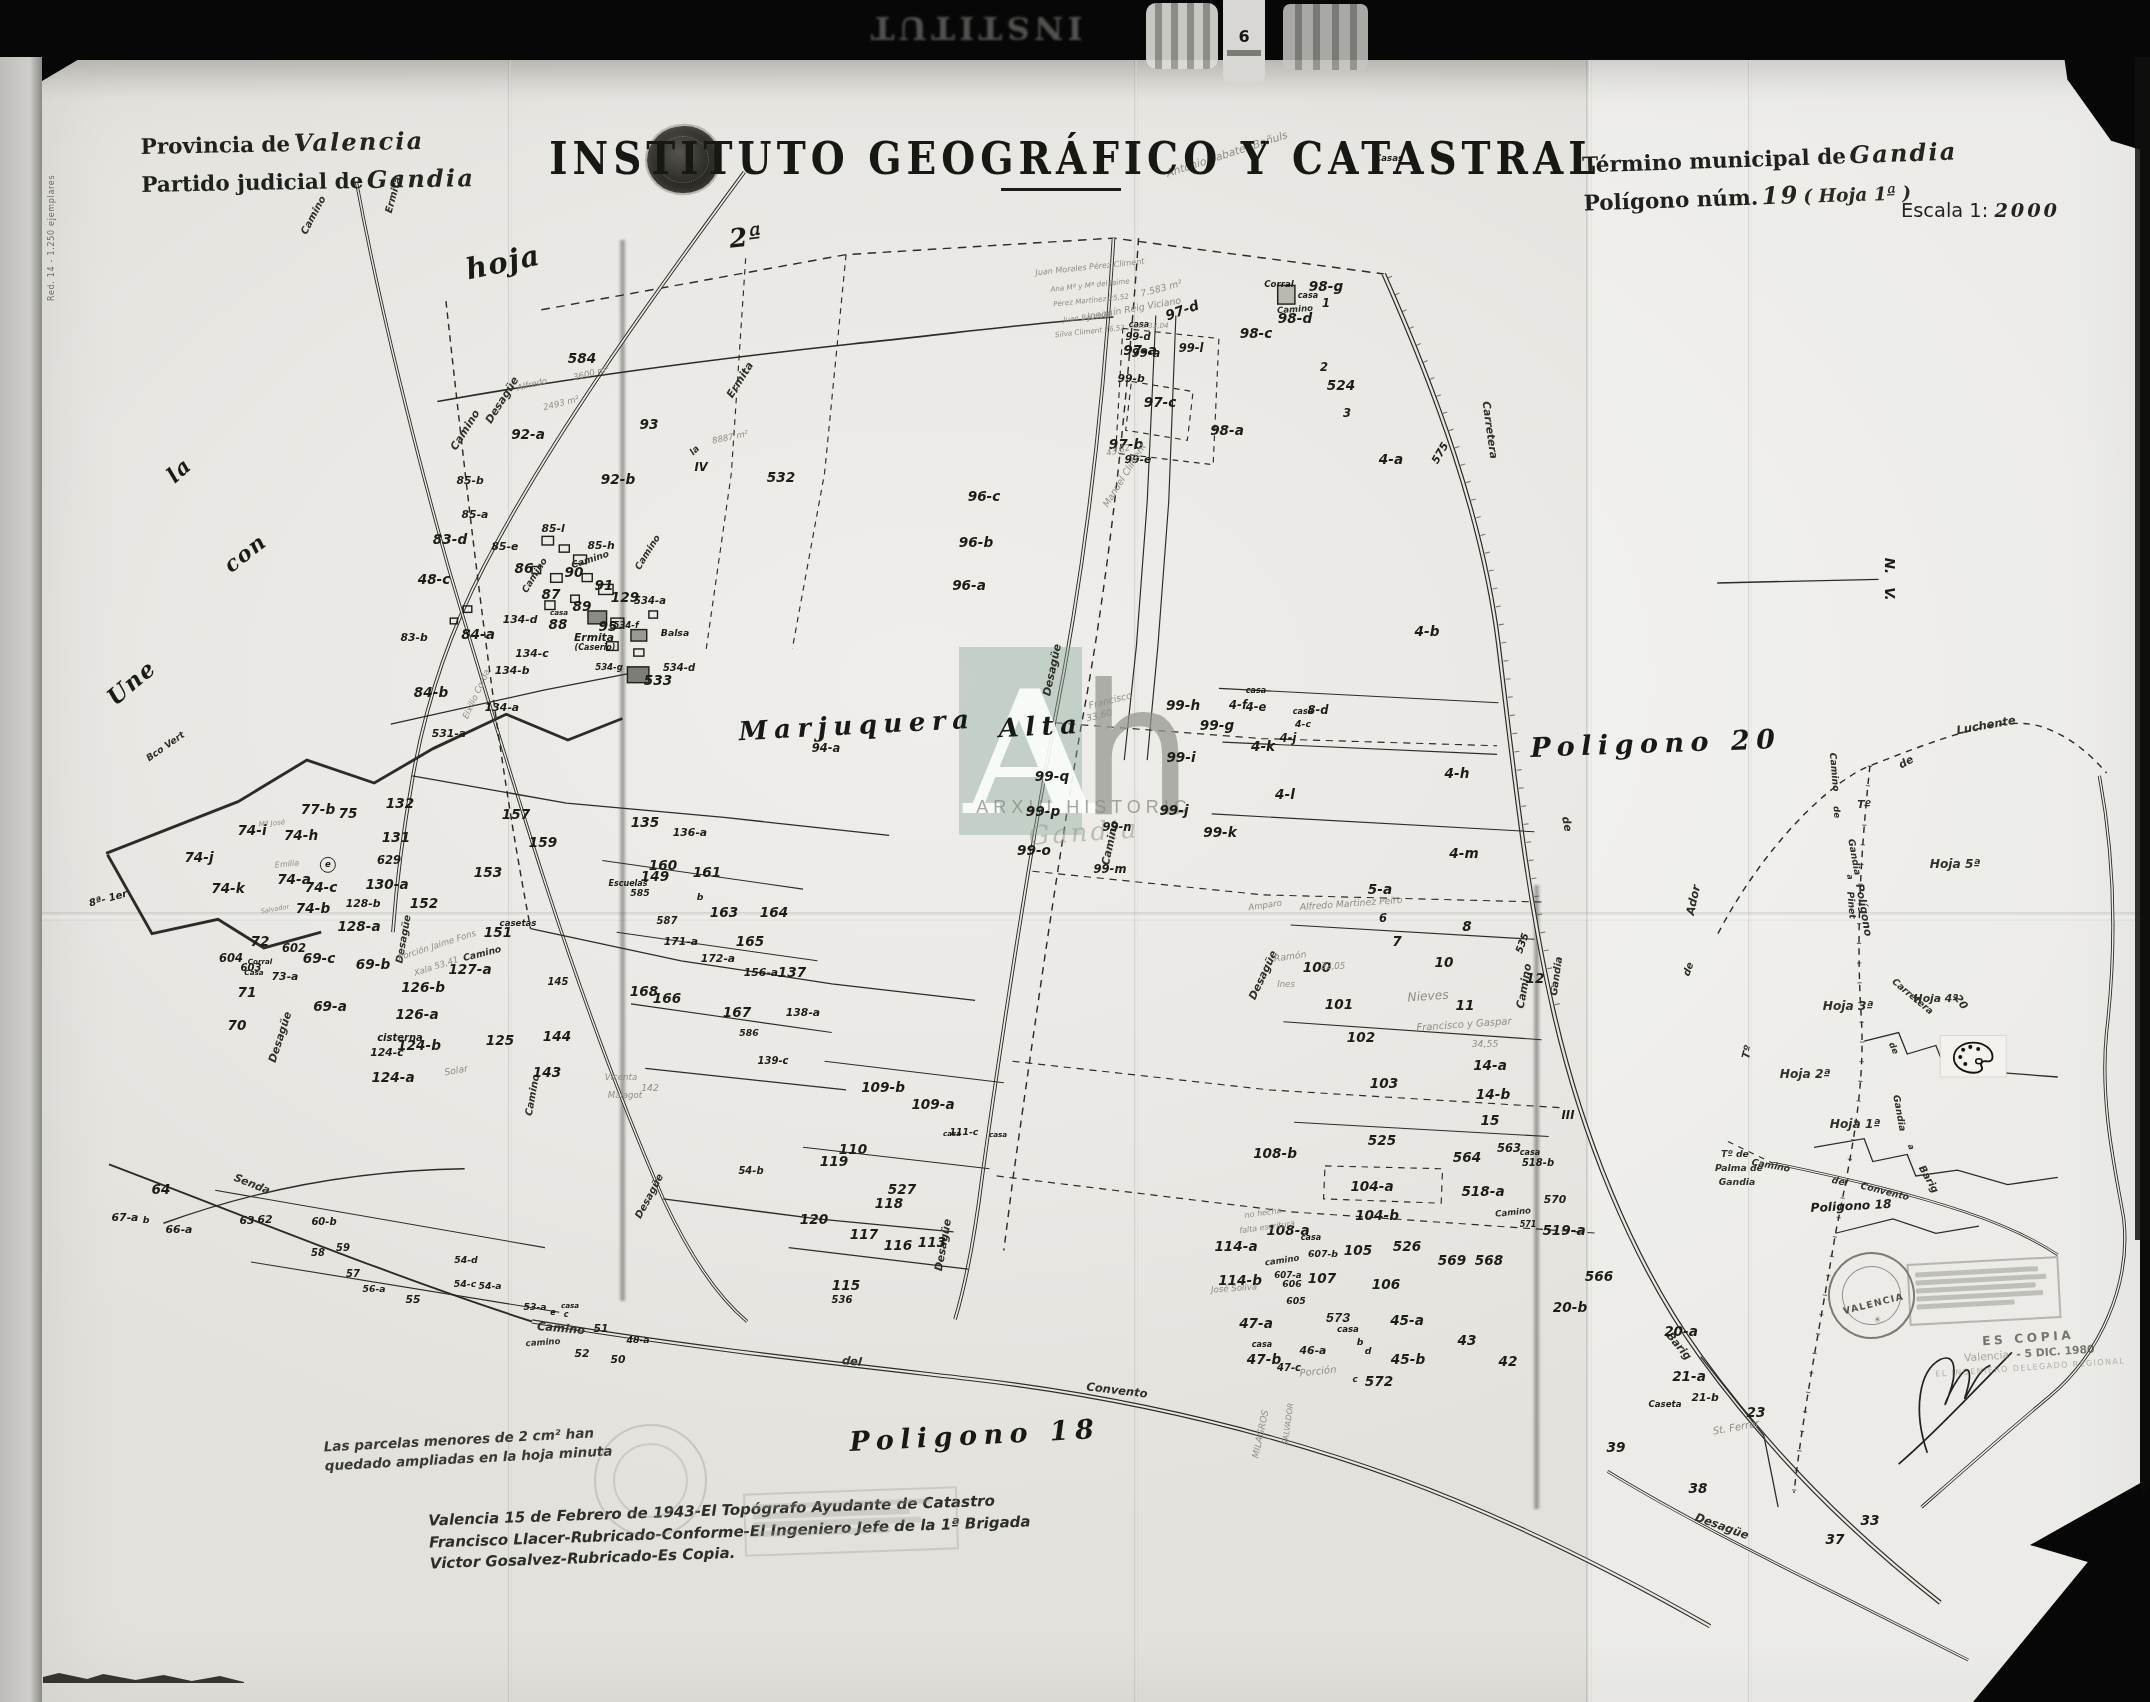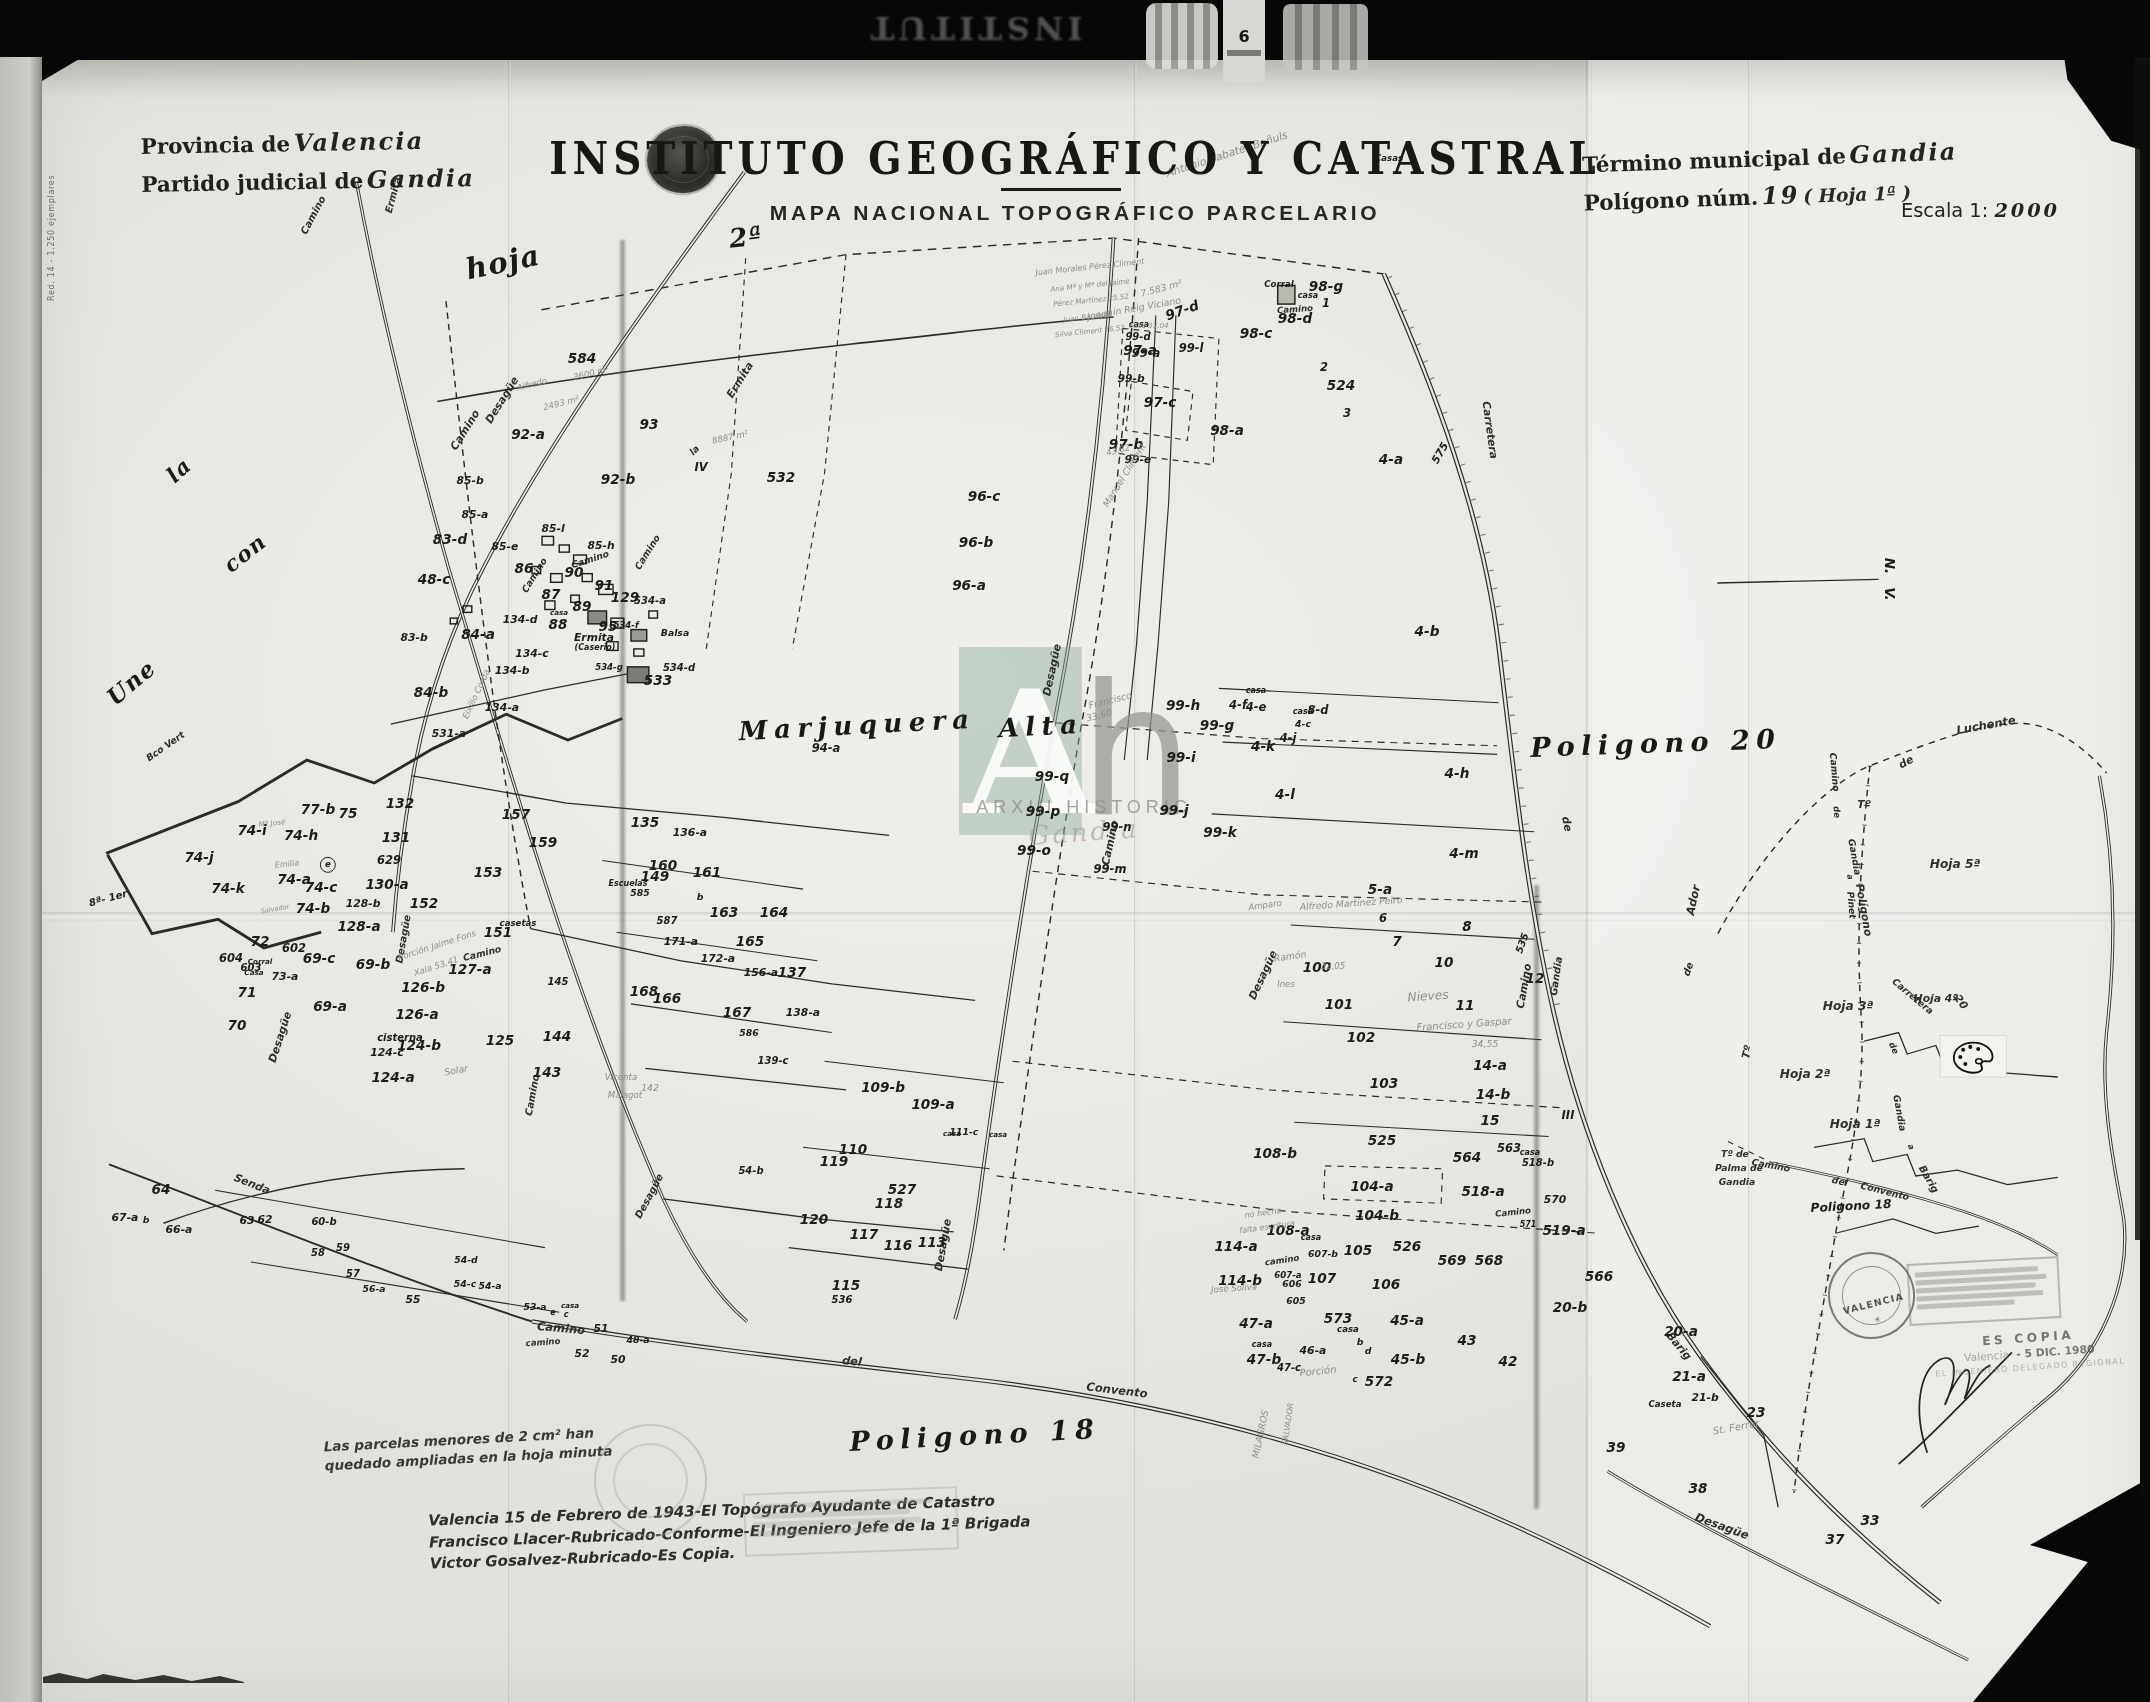--- a/index.html
+++ b/index.html
@@ -382,21 +382,21 @@
       <div class="ml" style="left: 1386px; top: 1284px; transform: translate(-50%, -50%) rotate(0deg);">106</div>
       <div class="ml" style="left: 1322px; top: 1278px; transform: translate(-50%, -50%) rotate(0deg);">107</div>
       <div class="ml" style="left: 1288px; top: 1230px; transform: translate(-50%, -50%) rotate(0deg);">108-a</div>
       <div class="ml" style="left: 1311px; top: 1237px; font-size: 8px; transform: translate(-50%, -50%) rotate(0deg);">casa</div>
       <div class="ml" style="left: 1323px; top: 1253px; font-size: 9.3px; transform: translate(-50%, -50%) rotate(0deg);">607-b</div>
       <div class="ml" style="left: 1288px; top: 1275px; font-size: 8.6px; transform: translate(-50%, -50%) rotate(0deg);">607-a</div>
       <div class="ml" style="left: 1292px; top: 1283px; font-size: 9.3px; transform: translate(-50%, -50%) rotate(0deg);">606</div>
       <div class="ml" style="left: 1296px; top: 1300px; font-size: 9.3px; transform: translate(-50%, -50%) rotate(0deg);">605</div>
       <div class="ml" style="left: 1236px; top: 1246px; transform: translate(-50%, -50%) rotate(0deg);">114-a</div>
       <div class="ml" style="left: 1240px; top: 1280px; transform: translate(-50%, -50%) rotate(0deg);">114-b</div>
-      <div class="ml" style="left: 1338px; top: 1318px; transform: translate(-50%, -50%) rotate(0deg);">573</div>
+      <div class="ml" style="left: 1338px; top: 1318px; transform: translate(-50%, -50%) rotate(0deg); font-family: Liberation Mono, monospace;">573</div>
       <div class="ml" style="left: 1407px; top: 1320px; transform: translate(-50%, -50%) rotate(0deg);">45-a</div>
       <div class="ml" style="left: 1313px; top: 1350px; font-size: 10.8px; transform: translate(-50%, -50%) rotate(0deg);">46-a</div>
       <div class="ml" style="left: 1256px; top: 1323px; transform: translate(-50%, -50%) rotate(0deg);">47-a</div>
       <div class="ml" style="left: 1264px; top: 1359px; transform: translate(-50%, -50%) rotate(0deg);">47-b</div>
       <div class="ml" style="left: 1289px; top: 1367px; font-size: 10px; transform: translate(-50%, -50%) rotate(0deg);">47-c</div>
       <div class="ml" style="left: 1408px; top: 1359px; transform: translate(-50%, -50%) rotate(0deg);">45-b</div>
       <div class="ml" style="left: 1467px; top: 1340px; transform: translate(-50%, -50%) rotate(0deg);">43</div>
       <div class="ml" style="left: 1508px; top: 1361px; transform: translate(-50%, -50%) rotate(0deg);">42</div>
       <div class="ml" style="left: 1379px; top: 1381px; transform: translate(-50%, -50%) rotate(0deg);">572</div>
       <div class="ml" style="left: 1348px; top: 1329px; font-size: 8.6px; transform: translate(-50%, -50%) rotate(0deg);">casa</div>
@@ -627,21 +627,20 @@
 
   <div class="prov">
     <div><span class="hdr-label">Provincia de</span>
       <span class="hdr-value">Valencia</span></div>
     <div><span class="hdr-label">Partido judicial de</span>
       <span class="hdr-value">Gandia</span></div>
   </div>
   <div class="seal"></div>
   <div class="title">INSTITUTO GEOGRÁFICO Y CATASTRAL</div>
   <div class="title-rule"></div>
-  <div class="subtitle">MAPA NACIONAL TOPOGRÁFICO PARCELARIO</div>
   <div class="muni">
     <div><span class="hdr-label">Término municipal de</span>
       <span class="hdr-value">Gandia</span></div>
     <div><span class="hdr-label">Polígono núm.</span>
       <span class="hdr-value">19</span>
       <span class="braces">( Hoja 1ª )</span></div>
   </div>
   <div class="scale-line">
     <span>Escala 1:</span>
     <span class="hv">2000</span>

